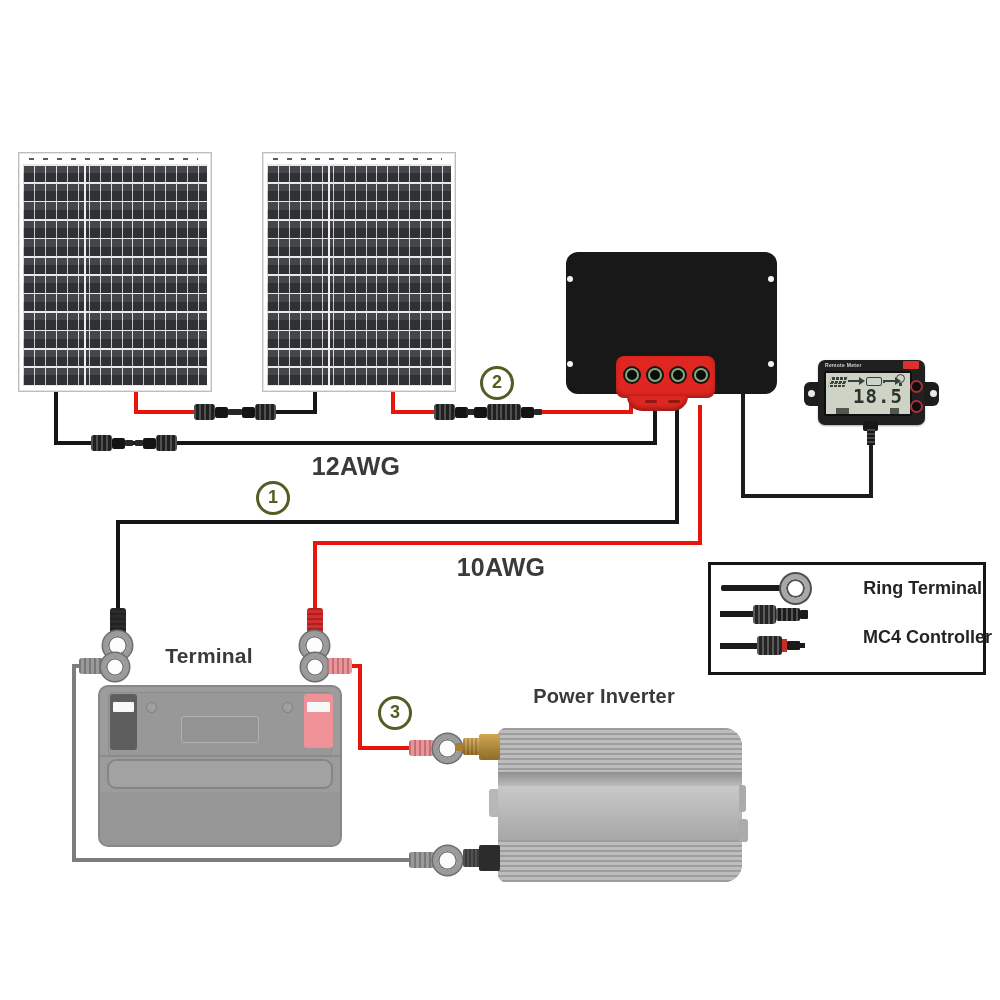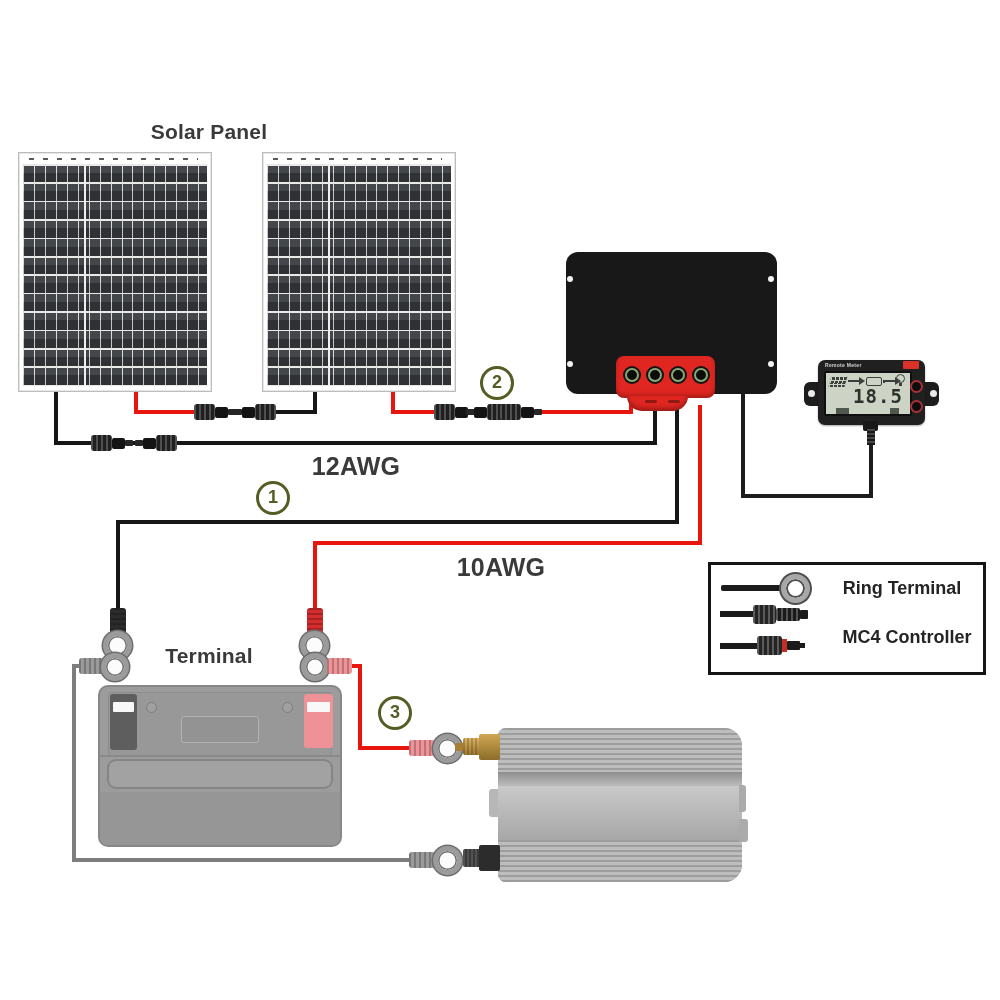--- a/index.html
+++ b/index.html
@@ -4,21 +4,21 @@
 <style>
   * { box-sizing: border-box; margin: 0; padding: 0; }
   html,body { background:#fff; }
   body { font-family:"Liberation Sans", sans-serif; }
   #stage { position:relative; width:1000px; height:1000px; background:#fff; overflow:hidden; }
 
   
   .lbl { position:absolute; color:#3a3a3a; font-weight:600; text-align:center; letter-spacing:.2px; }
   .t21 { font-size:21px; }
   .t19 { font-size:25px; }
-  .legend-lbl { position:absolute; color:#242424; font-weight:600; font-size:18px; text-align:center; }
+  .legend-lbl { position:absolute; color:#242424; font-weight:600; font-size:18px; text-align:right; }
 
   
   .step { position:absolute; width:34px; height:34px; border:3.5px solid #565c24; border-radius:50%;
           background:#fff; color:#565c24; font-size:18px; font-weight:700; line-height:27px; text-align:center; }
 
   
   .wire { position:absolute; }
   .wr { background:#e8150f; }
   .wb { background:#161616; }
   .wg { background:#7d7d7d; }
@@ -224,21 +224,20 @@
   <div class="ring" style="left:300px;top:631px;"></div>
   <div class="sleeve" style="left:79px;top:658px;width:25px;height:16px;background-color:#9a9a9a;"></div>
   <div class="ring" style="left:101px;top:653px;width:28px;height:28px;"></div>
   <div class="ring" style="left:301px;top:653px;width:28px;height:28px;"></div>
   <div class="sleeve" style="left:327px;top:658px;width:25px;height:16px;background-color:#ef9398;"></div>
   <div class="sleeve" style="left:409px;top:740px;width:26px;height:16px;background-color:#ef9398;"></div>
   <div class="ring" style="left:433px;top:734px;"></div>
   <div class="sleeve" style="left:409px;top:852px;width:26px;height:16px;background-color:#9a9a9a;"></div>
   <div class="ring" style="left:433px;top:846px;"></div>
 
-  <div class="lbl t21" style="left:119px;top:120px;width:180px;">Solar Panel</div>
   <div class="solar-panel" style="left:18px;top:152px;">
     <div class="panel-head"></div>
     <div class="panel-grid">
         <div class="panel-mid"></div>
       </div>
   </div>
   <div class="solar-panel" style="left:262px;top:152px;">
     <div class="panel-head"></div>
     <div class="panel-grid">
         <div class="panel-mid"></div>
@@ -302,20 +301,21 @@
   <div class="bat-stripe" style="left:113px;top:702px;width:21px;height:10px;"></div>
   <div class="bat-term-p"></div>
   <div class="bat-stripe" style="left:307px;top:702px;width:23px;height:10px;"></div>
   <div class="bat-screw" style="left:146px;top:702px;"></div>
   <div class="bat-screw" style="left:282px;top:702px;"></div>
   <div class="bat-recess"></div>
   <div class="bat-div"></div>
   <div class="bat-handle"></div>
   <div class="bat-low"></div>
 
+  <div class="lbl t21" style="left:504px;top:685px;width:200px;font-size:20px;">Power Inverter</div>
   <div class="inv-tab" style="left:489px;top:789px;width:11px;height:28px;border-radius:3px;background:#b7b7b7;"></div>
   <div class="inv-body">
     <div class="inv-fins" style="top:0;height:44px;"></div>
     <div class="inv-sep"></div>
     <div class="inv-mid"></div>
     <div class="inv-fins" style="top:112px;height:42px;"></div>
   </div>
   <div class="inv-tab" style="left:739px;top:785px;width:7px;height:27px;border-radius:0 3px 3px 0;"></div>
   <div class="inv-tab" style="left:739px;top:819px;width:9px;height:23px;border-radius:0 3px 3px 0;"></div>
   <div class="brass1"></div>

